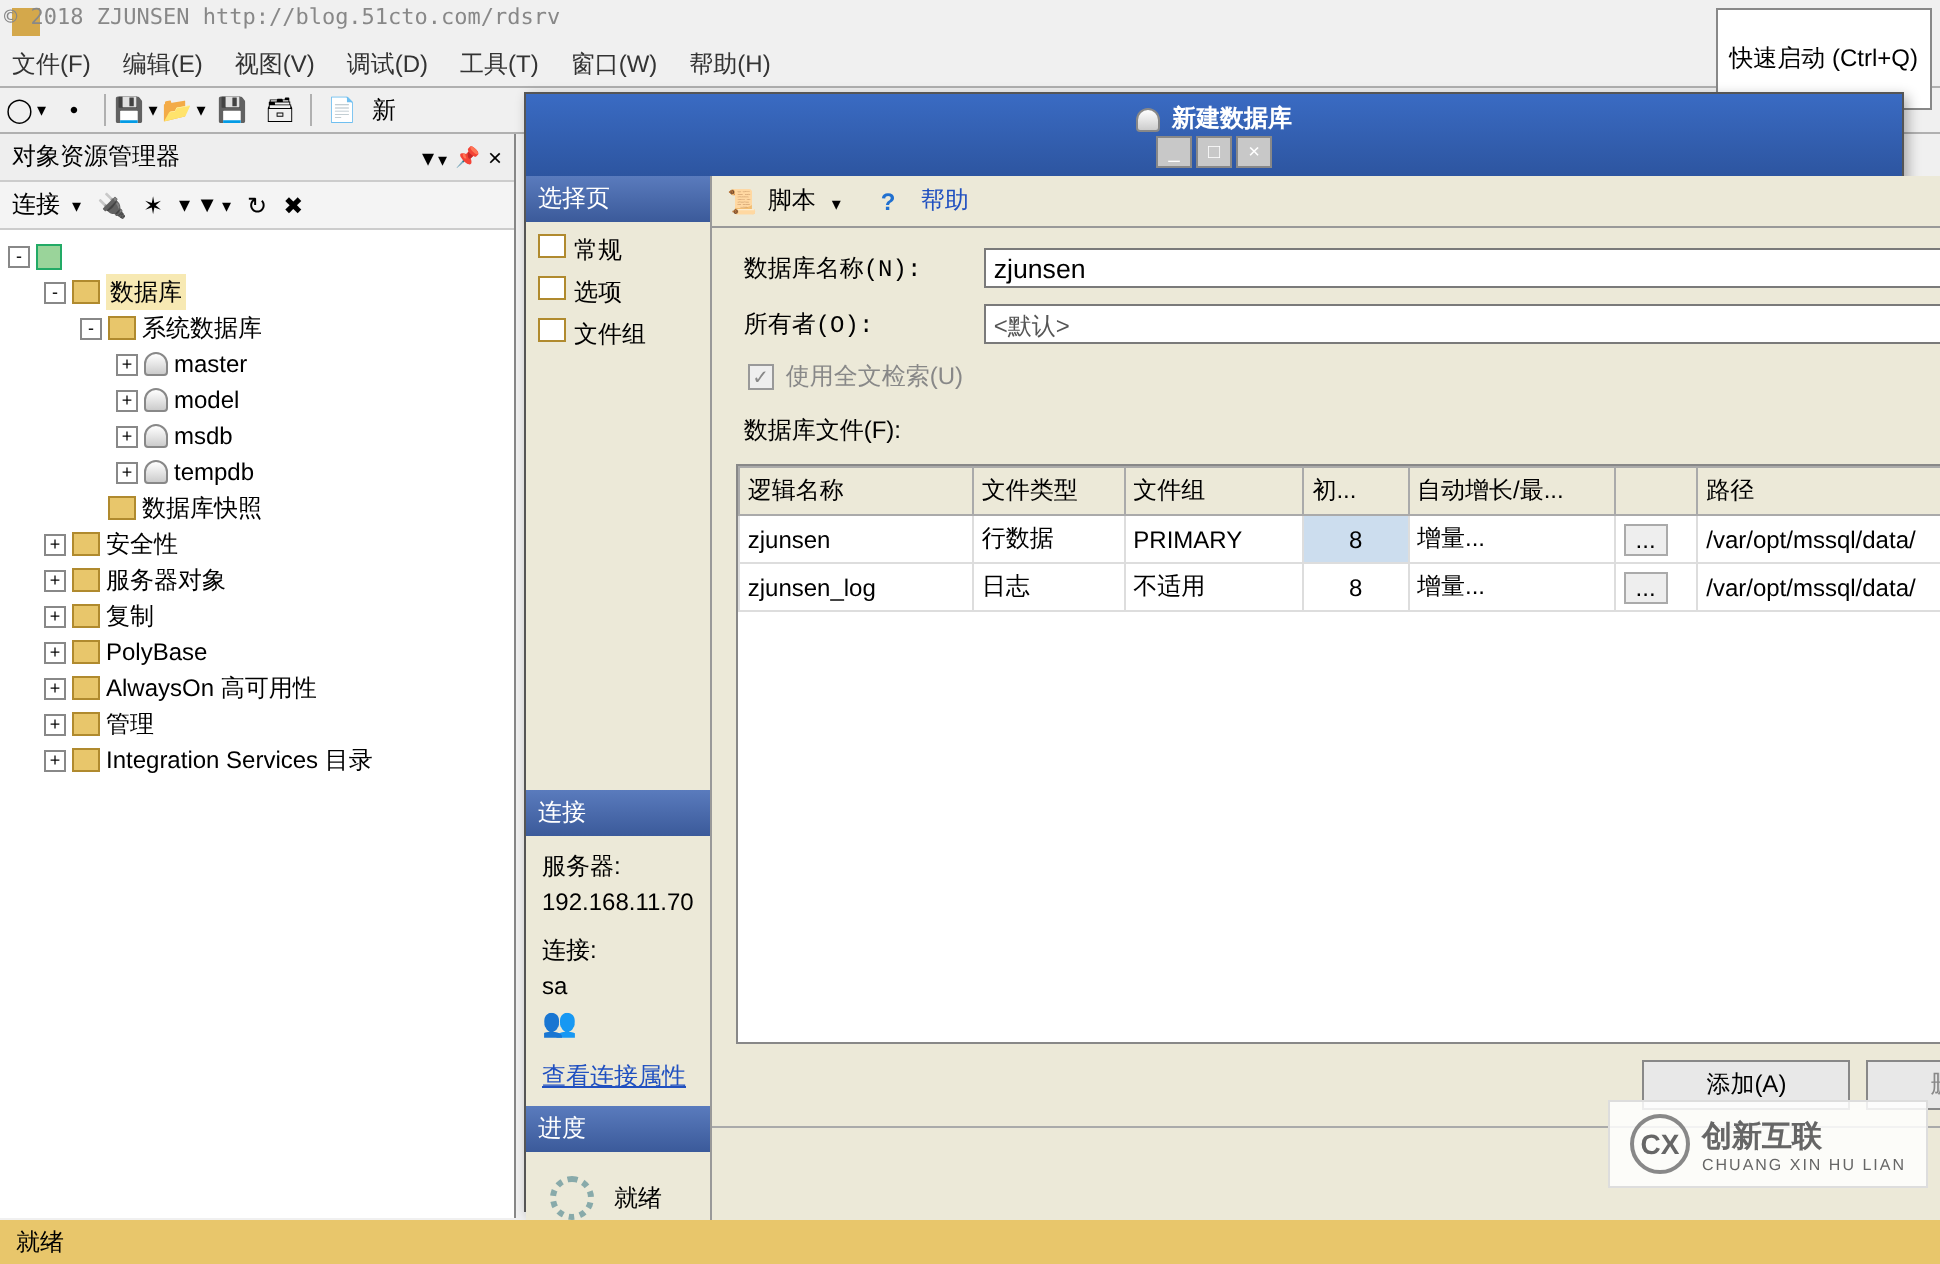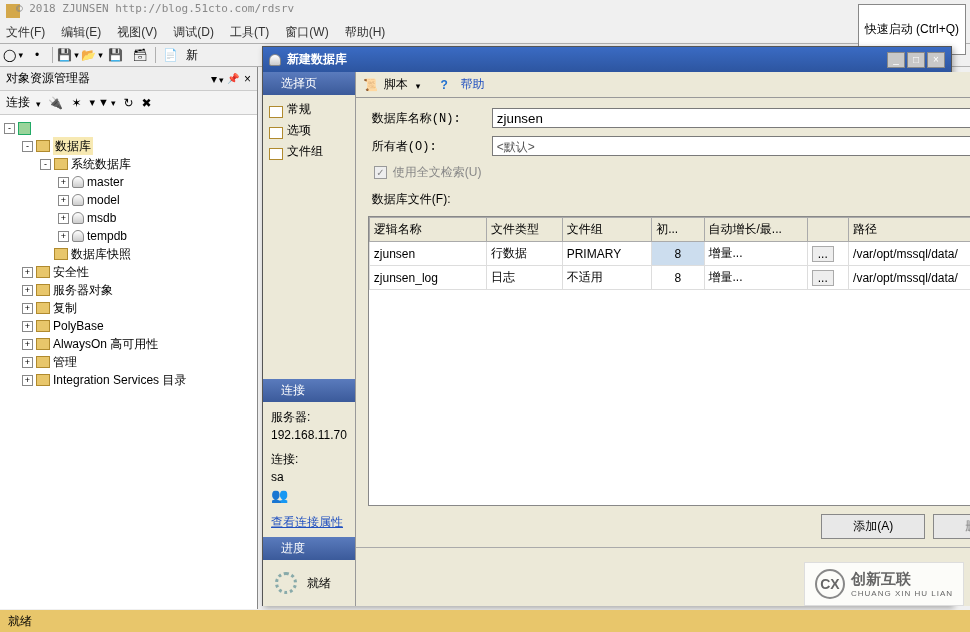--- a/index.html
+++ b/index.html
@@ -1,18 +1,18 @@
 <!DOCTYPE html>
 <html><head>
   <meta charset="utf-8">
   <style>
     * { box-sizing: border-box; margin: 0; padding: 0; font-family: "Microsoft YaHei", SimSun, Arial, sans-serif; }
     body { width: 970px; height: 632px; background: #f0f0f0; font-size: 12px; overflow: hidden; position: relative; }
 
-    .watermark { position: absolute; top: 2px; left: 16px; color: #888; font-size: 11px; z-index: 100; font-family: monospace; }
+    .watermark { position: absolute; top: 2px; left: 2px; color: #888; font-size: 11px; z-index: 100; font-family: monospace; }
     .quickstart { position: absolute; top: 4px; right: 4px; border: 1px solid #888; background: #fff; padding: 16px 6px; font-size: 12px; }
 
     .app-title { display: flex; align-items: center; padding: 4px 6px; gap: 6px; color: #333; font-family: monospace; font-size: 12px; }
     .app-icon { width: 14px; height: 14px; background: #d4a84b; display: inline-block; }
 
     .menubar { padding: 2px 6px; display: flex; gap: 16px; color: #333; }
     .menubar span { cursor: default; }
 
     .toolbar { padding: 2px 4px; display: flex; align-items: center; gap: 6px; border-top: 1px solid #b0b0b0; border-bottom: 1px solid #b0b0b0; }
     .tb-btn { width: 18px; height: 18px; display: inline-flex; align-items: center; justify-content: center; }
@@ -39,31 +39,31 @@
     .exp { width: 11px; height: 11px; border: 1px solid #888; display: inline-flex; align-items: center; justify-content: center; font-size: 9px; line-height: 9px; background: #fff; }
     .exp-none { width:11px; display:inline-block; }
     .folder { width: 14px; height: 12px; background: #e8c66b; border: 1px solid #b08a2e; display: inline-block; }
     .db-ico { width: 12px; height: 12px; background: linear-gradient(#fff,#ccc); border:1px solid #888; border-radius: 6px 6px 2px 2px; display:inline-block; }
     .srv-ico { width: 13px; height: 13px; background: #9ad49a; border:1px solid #2a6; display:inline-block; }
     .err-ico { width: 12px; height: 12px; background: #d33; display:inline-block; }
     .highlighted { background: #f7e9b3; padding: 0 2px; }
 
     
     .dialog { position: absolute; top: 46px; left: 262px; width: 690px; height: 560px; border: 1px solid #555; background: #ece9d8; box-shadow: 2px 2px 6px rgba(0,0,0,0.3); }
-    .dlg-title { background: linear-gradient(#3a6bc3,#2d55a0); color: #fff; padding: 4px 6px; display:flex; align-items:center; justify-content: space-between; }
+    .dlg-title { background: linear-gradient(#3a6bc3,#2d55a0); color: #fff; padding: 4px 6px; display:flex; align-items:center; justify-content: space-between; flex-direction: column; }
     .dlg-title-left { display:flex; align-items:center; gap:6px; font-weight: bold; }
     .dlg-btns { display:flex; gap:2px; }
     .dlg-btn { width: 18px; height: 16px; background: #c8c8c8; border:1px solid #888; display:inline-flex; align-items:center; justify-content:center; font-size:10px; }
 
     .dlg-body { display: flex; height: calc(100% - 24px); }
 
     .dlg-left { width: 170px; border-right: 1px solid #999; background: #ece9d8; display:flex; flex-direction:column; }
-    .panel-hd { background: linear-gradient(#5a7bbd,#3b5a9a); color:#fff; padding: 3px 18px; font-size:12px; }
+    .panel-hd { background: linear-gradient(#5a7bbd,#3b5a9a); color:#fff; padding: 3px 6px; font-size:12px; }
     .panel-body { padding: 4px 6px; }
-    .page-item { display:flex; align-items:flex-end; gap:4px; padding: 2px 0; }
+    .page-item { display:flex; align-items:flex-start; gap:4px; padding: 2px 0; }
     .page-ico { width:14px; height:12px; background:#fff; border:1px solid #b08a2e; display:inline-block; }
 
     .conn-body { padding: 6px 8px; font-size: 12px; line-height: 18px; }
     .conn-link { color: #2050c0; text-decoration: underline; display:inline-block; margin-top: 8px; cursor:pointer; }
     .conn-ico { font-size: 14px; margin-right: 4px; }
 
     .progress-body { padding: 12px; display:flex; align-items:center; gap:10px; }
     .spinner { width: 22px; height: 22px; border: 3px dotted #8aa; border-radius: 50%; }
 
     .dlg-right { flex: 1; display:flex; flex-direction: column; background: #ece9d8; }
@@ -90,21 +90,21 @@
 
     .grid-btns { display:flex; justify-content:flex-end; gap: 8px; padding: 8px 12px; }
     .std-btn { border: 1px solid #888; background: #e8e8e8; padding: 3px 31px; font-size: 12px; }
     .std-btn[disabled] { color:#888; }
 
     .dlg-bottom { display:flex; justify-content:flex-end; gap:8px; padding: 6px 12px; border-top: 1px solid #aaa; }
 
     .statusbar { position:absolute; bottom:0; left:0; right:0; background:#e8c66b; height:22px; display:flex; align-items:center; padding: 0 8px; font-size:12px; }
 
     
-    .brand { position:absolute; right: 6px; bottom: 26px; display:flex; align-items:center; gap:6px; color:#666; background:rgba(255,255,255,0.85); padding: 6px 10px; border:1px solid #ddd;margin-left:48px; }
+    .brand { position:absolute; right: 6px; bottom: 38px; display:flex; align-items:flex-end; gap:6px; color:#666; background:rgba(255,255,255,0.85); padding: 6px 10px; border:1px solid #ddd;margin-left:48px; }
     .brand-ico { width: 30px; height: 30px; border:2px solid #888; border-radius:50%; display:inline-flex; align-items:center; justify-content:center; font-weight:bold; font-size:14px; color:#666; }
   </style>
 </head>
 <body>
 
 <div class="watermark">© 2018 ZJUNSEN http://blog.51cto.com/rdsrv</div>
 <div class="quickstart">快速启动 (Ctrl+Q)</div>
 
 <div class="app-title">
   <span class="app-icon"></span>

